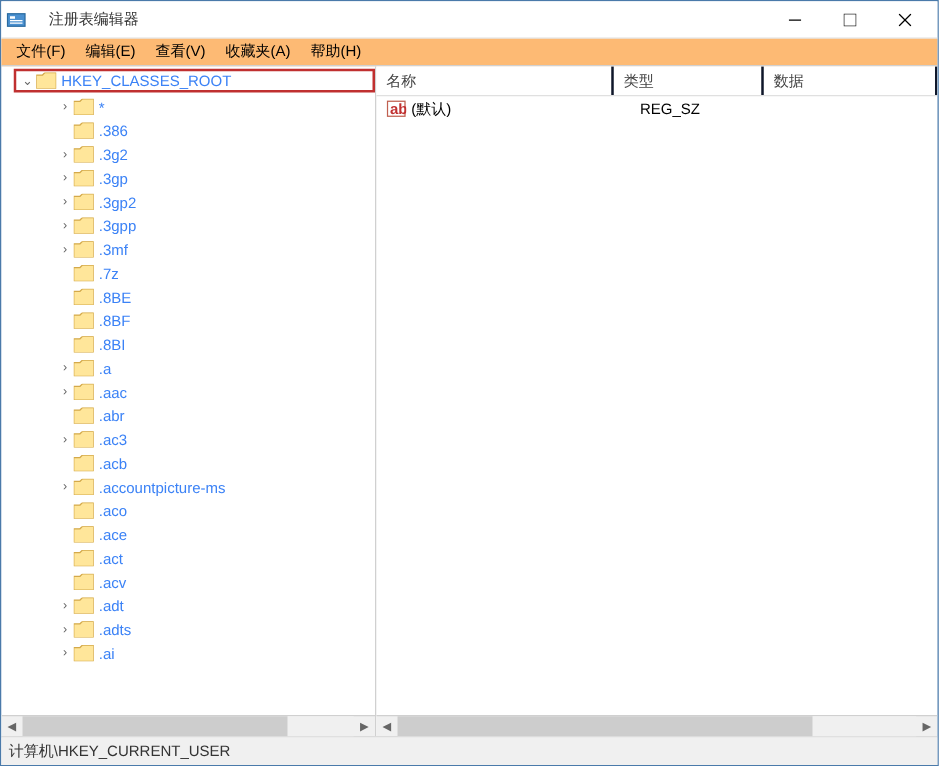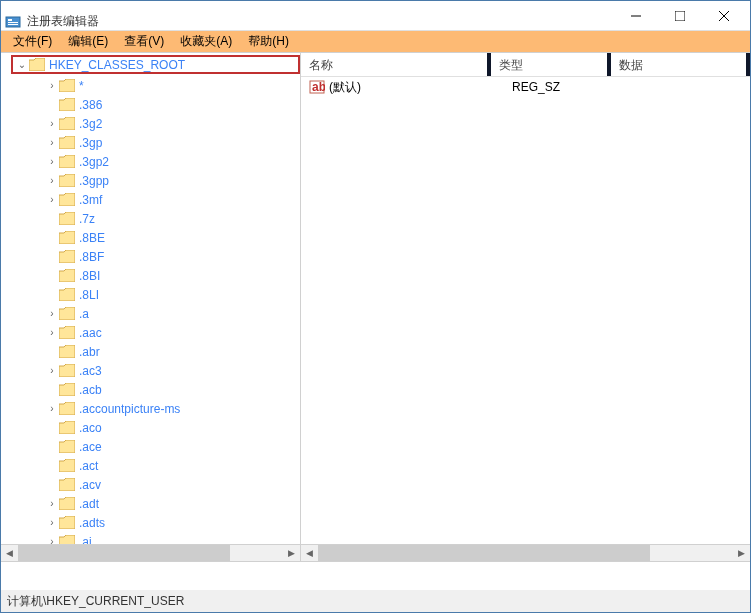--- a/index.html
+++ b/index.html
@@ -1,18 +1,18 @@
 <!DOCTYPE html>
 <html><head>
   <meta charset="utf-8">
   <style>
     * { margin: 0; padding: 0; box-sizing: border-box; font-family: "Microsoft YaHei", "Segoe UI", sans-serif; font-size: 12px; }
     body { width: 751px; height: 613px; border: 1px solid #4a7aaa; background: #fff; display: flex; flex-direction: column; }
     
-    .titlebar { height: 30px; background: #fff; border-bottom: 1px solid #e0e0e0; display: flex; align-items: flex-end; padding: 0 4px; }
+    .titlebar { height: 30px; background: #fff; border-bottom: 1px solid #e0e0e0; display: flex; align-items: center; padding: 0 4px; gap: 12px; }
     .titlebar .app-icon { width: 16px; height: 16px; margin-right: 6px; }
     .titlebar .title { flex: 1; color: #333; }
     .titlebar .win-controls { display: flex; }
     .titlebar .win-btn { width: 44px; height: 28px; display: flex; align-items: center; justify-content: center; color: #333; }
     
     .menubar { height: 22px; background: #fdba74; border-bottom: 1px solid #d0d0d0; display: flex; align-items: center; padding: 0 4px; }
     .menubar .menu-item { padding: 2px 8px; color: #000; }
     
     .content { flex: 1; display: flex; overflow: hidden; border-bottom: 1px solid #d0d0d0; }
     
@@ -26,27 +26,27 @@
     .folder-icon { width: 16px; height: 13px; margin: 0 4px 0 0; }
     .tree-label { color: #3b82f6; }
     
     .hscroll-area { height: 17px; background: #f0f0f0; border-top: 1px solid #d0d0d0; display: flex; align-items: center; }
     .hscroll-btn { width: 17px; height: 17px; display: flex; align-items: center; justify-content: center; color: #666; font-size: 9px; }
     .hscroll-track { flex: 1; height: 17px; background: #f0f0f0; position: relative; }
     .hscroll-thumb { position: absolute; left: 0; width: 80%; height: 100%; background: #cdcdcd; }
     
     .list-pane { flex: 1; display: flex; flex-direction: column; overflow: hidden; }
     .list-header { height: 24px; display: flex; border-bottom: 1px solid #e0e0e0; background: #fff; }
-    .list-header .col { padding: 4px 8px; border-right: 4px solid #0f172a; color: #444; }
+    .list-header .col { padding: 4px 8px; border-right: 2px solid #0f172a; color: #444; }
     .list-body { flex: 1; overflow: auto; }
     .list-row { display: flex; height: 20px; align-items: center; gap: 13px; }
     .list-row .cell { padding: 2px 8px; display: flex; align-items: center; }
     .value-icon { width: 16px; height: 16px; margin-right: 4px; }
     
-    .statusbar { height: 22px; padding: 2px 6px; display: flex; align-items: center; color: #333; background: #f0f0f0; margin-top: 28px; }
+    .statusbar { height: 22px; padding: 2px 6px; display: flex; align-items: center; color: #333; background: #f0f0f0; }
     
     ::-webkit-scrollbar { width: 17px; height: 17px; }
     ::-webkit-scrollbar-track { background: #f0f0f0; }
     ::-webkit-scrollbar-thumb { background: #cdcdcd; }
     ::-webkit-scrollbar-button { background: #f0f0f0; height: 17px; width: 17px; }
   </style>
 </head>
 <body>
 
 <div class="titlebar">
@@ -168,27 +168,20 @@
           <span class="tree-label">.8BF</span>
         </div>
         <div class="tree-item child">
           <span class="expander"></span>
           <svg class="folder-icon" viewBox="0 0 16 13">
             <path d="M0 2 L5 2 L7 0 L16 0 L16 13 L0 13 Z" fill="#ffe69a" stroke="#d4a94a"></path>
           </svg>
           <span class="tree-label">.8BI</span>
         </div>
         <div class="tree-item child">
-          <span class="expander"></span>
-          <svg class="folder-icon" viewBox="0 0 16 13">
-            <path d="M0 2 L5 2 L7 0 L16 0 L16 13 L0 13 Z" fill="#ffe69a" stroke="#d4a94a"></path>
-          </svg>
-          <span class="tree-label">.8LI</span>
-        </div>
-        <div class="tree-item child">
           <span class="expander">›</span>
           <svg class="folder-icon" viewBox="0 0 16 13">
             <path d="M0 2 L5 2 L7 0 L16 0 L16 13 L0 13 Z" fill="#ffe69a" stroke="#d4a94a"></path>
           </svg>
           <span class="tree-label">.a</span>
         </div>
         <div class="tree-item child">
           <span class="expander">›</span>
           <svg class="folder-icon" viewBox="0 0 16 13">
             <path d="M0 2 L5 2 L7 0 L16 0 L16 13 L0 13 Z" fill="#ffe69a" stroke="#d4a94a"></path>

